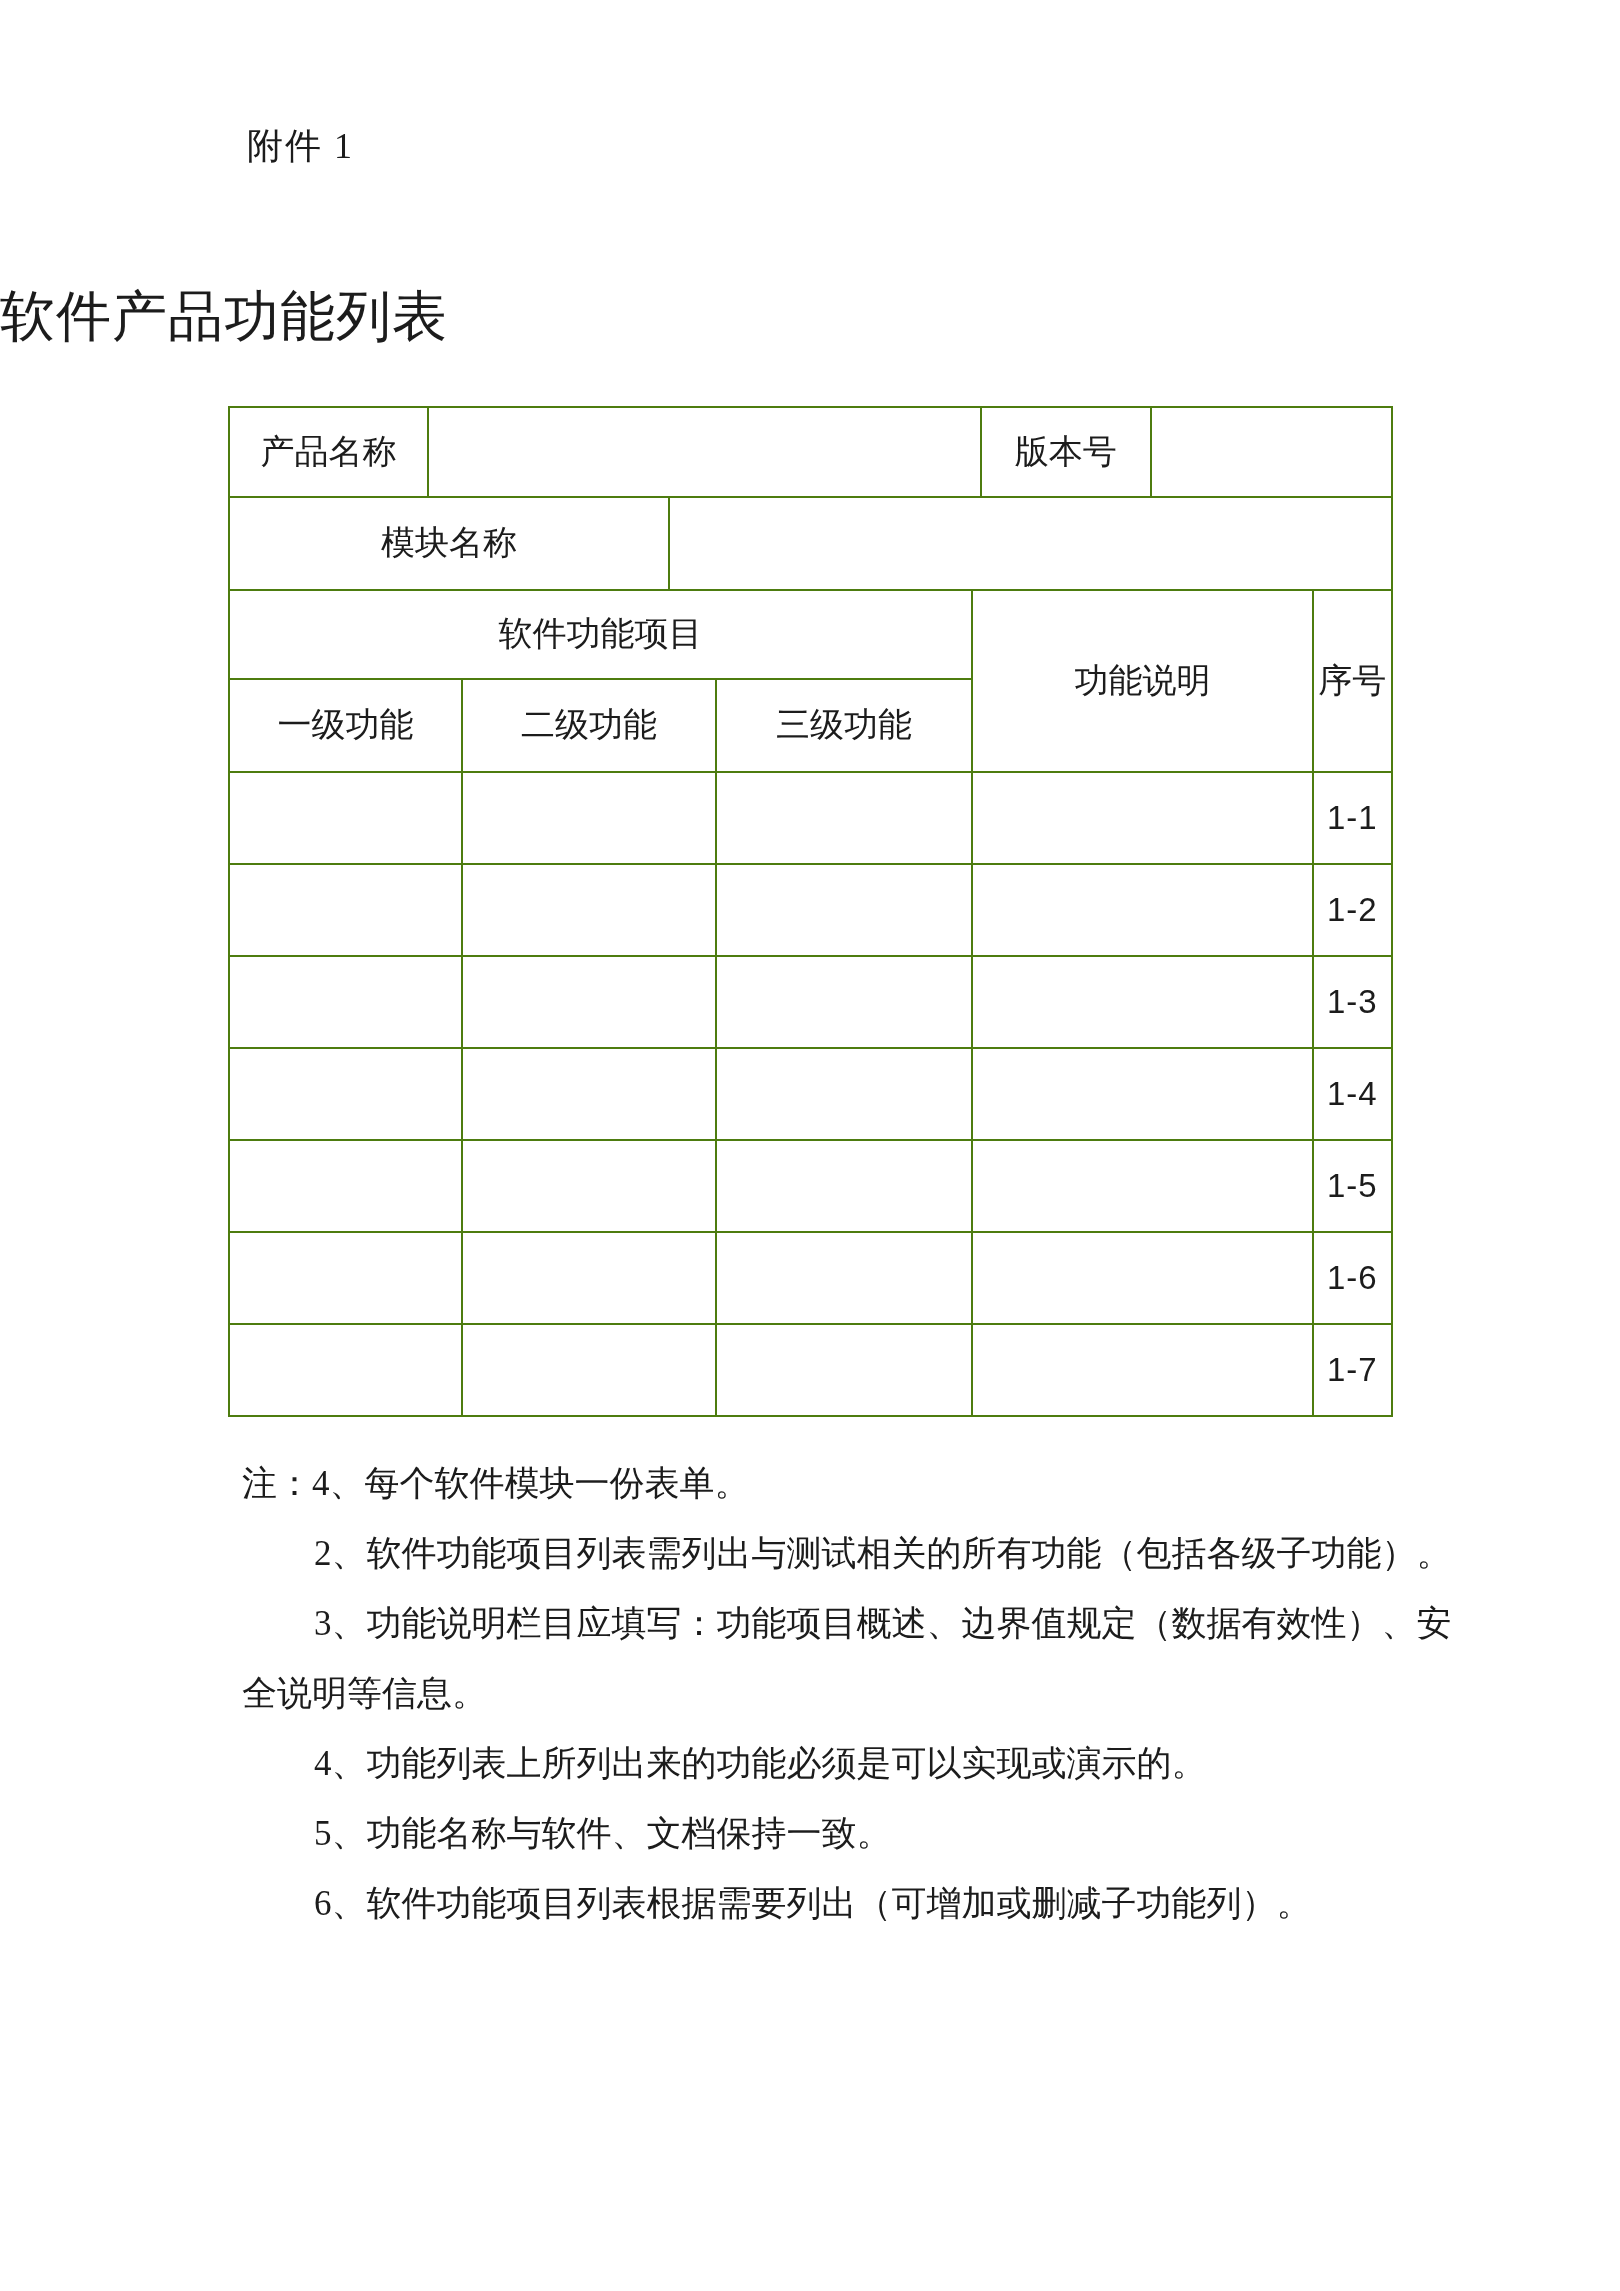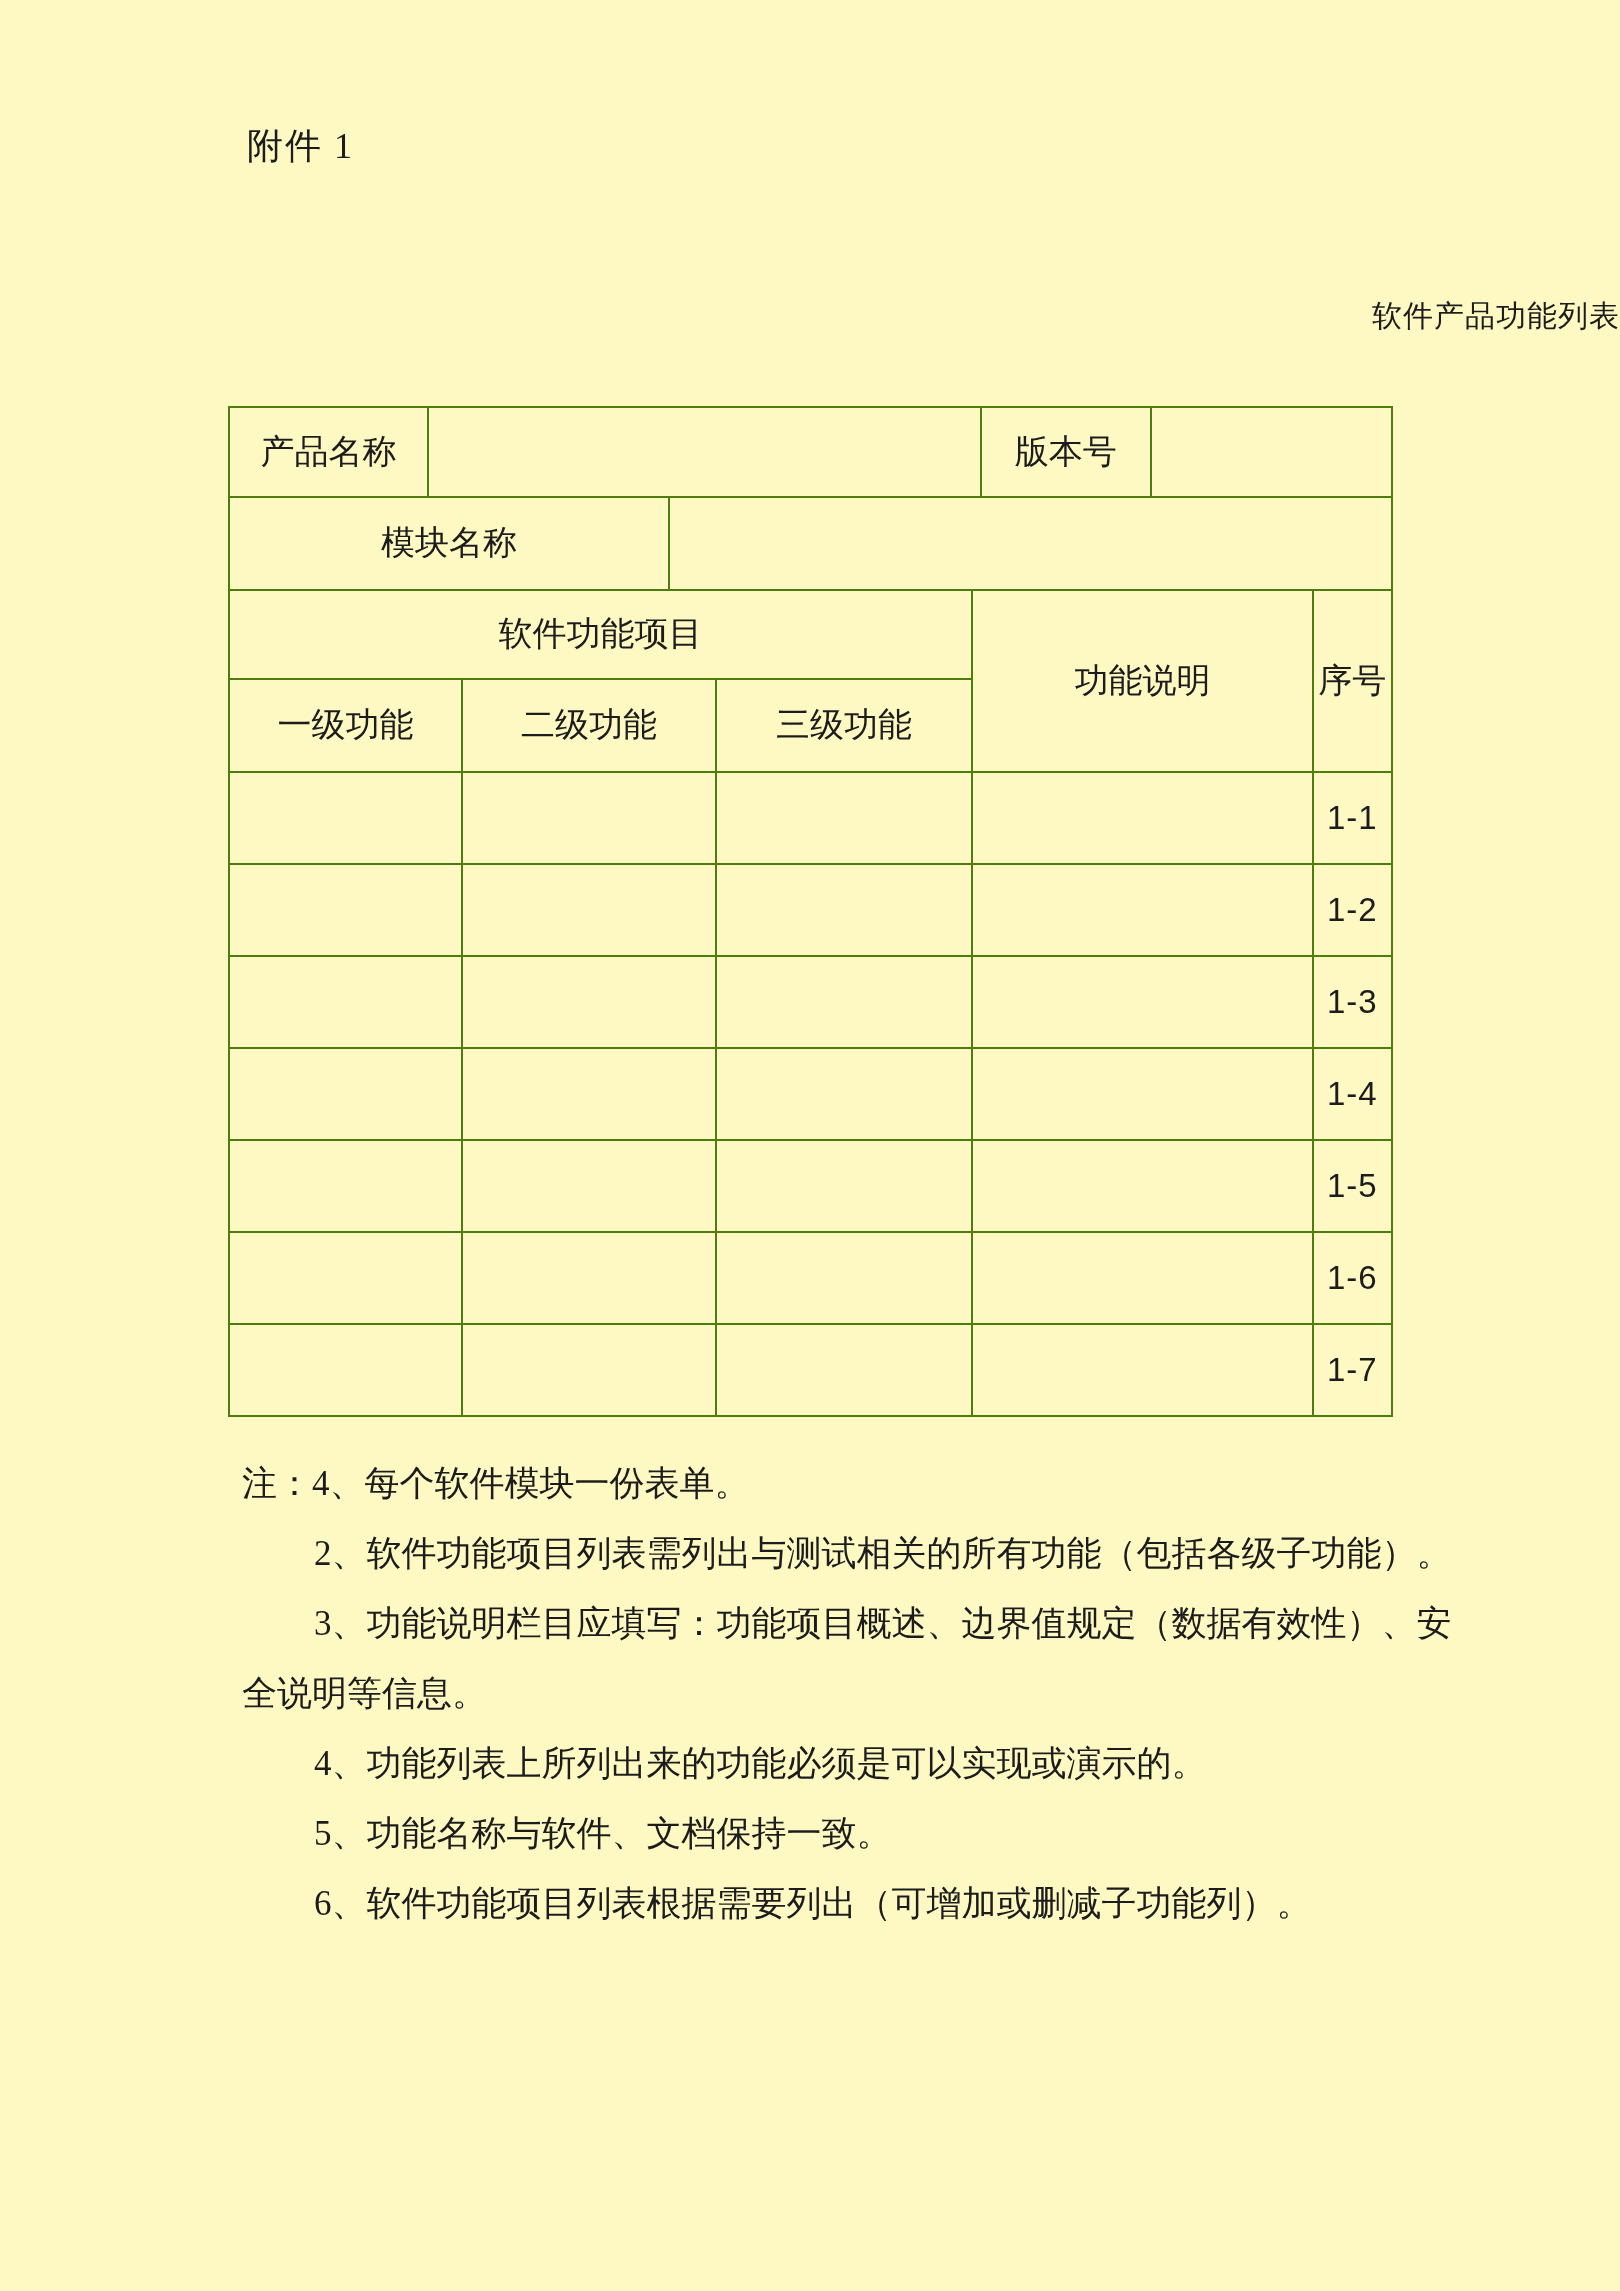--- a/index.html
+++ b/index.html
@@ -1,41 +1,40 @@
 <!DOCTYPE html>
 <html><head>
 <meta charset="utf-8">
 <style>
   html, body { margin: 0; padding: 0; background: #e8e8e8; }
   .page {
     position: relative;
     width: 1620px;
     height: 2292px;
     margin: 0 auto;
-    background: #fef9c3;
+    background: #ffffff;
     font-family: "Liberation Serif", "DejaVu Serif", serif;
     color: #1c1c1c;
     overflow: hidden;
   }
   .attachment {
     position: absolute;
     left: 247px;
     top: 122px;
     font-size: 36px;
     letter-spacing: 2px;
   }
   .doc-title {
     position: absolute;
     left: 0;
     right: 0;
     top: 280px;
-    text-align: right;
-    font-size: 30px;
+    text-align: left;
+    font-size: 55px;
     letter-spacing: 1px;
-    margin-top: 16px;
   }
   table.form-table {
     position: absolute;
     left: 228px;
     top: 406px;
     width: 1162px;
     border-collapse: collapse;
     table-layout: fixed;
   }
   .form-table td {

